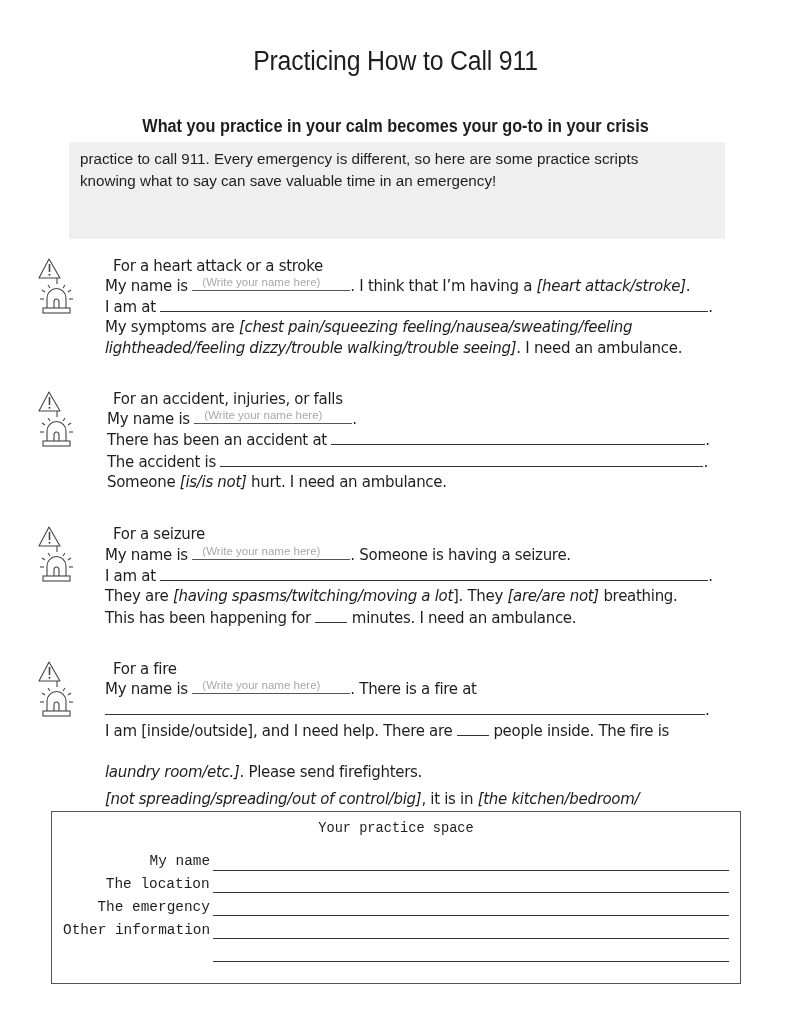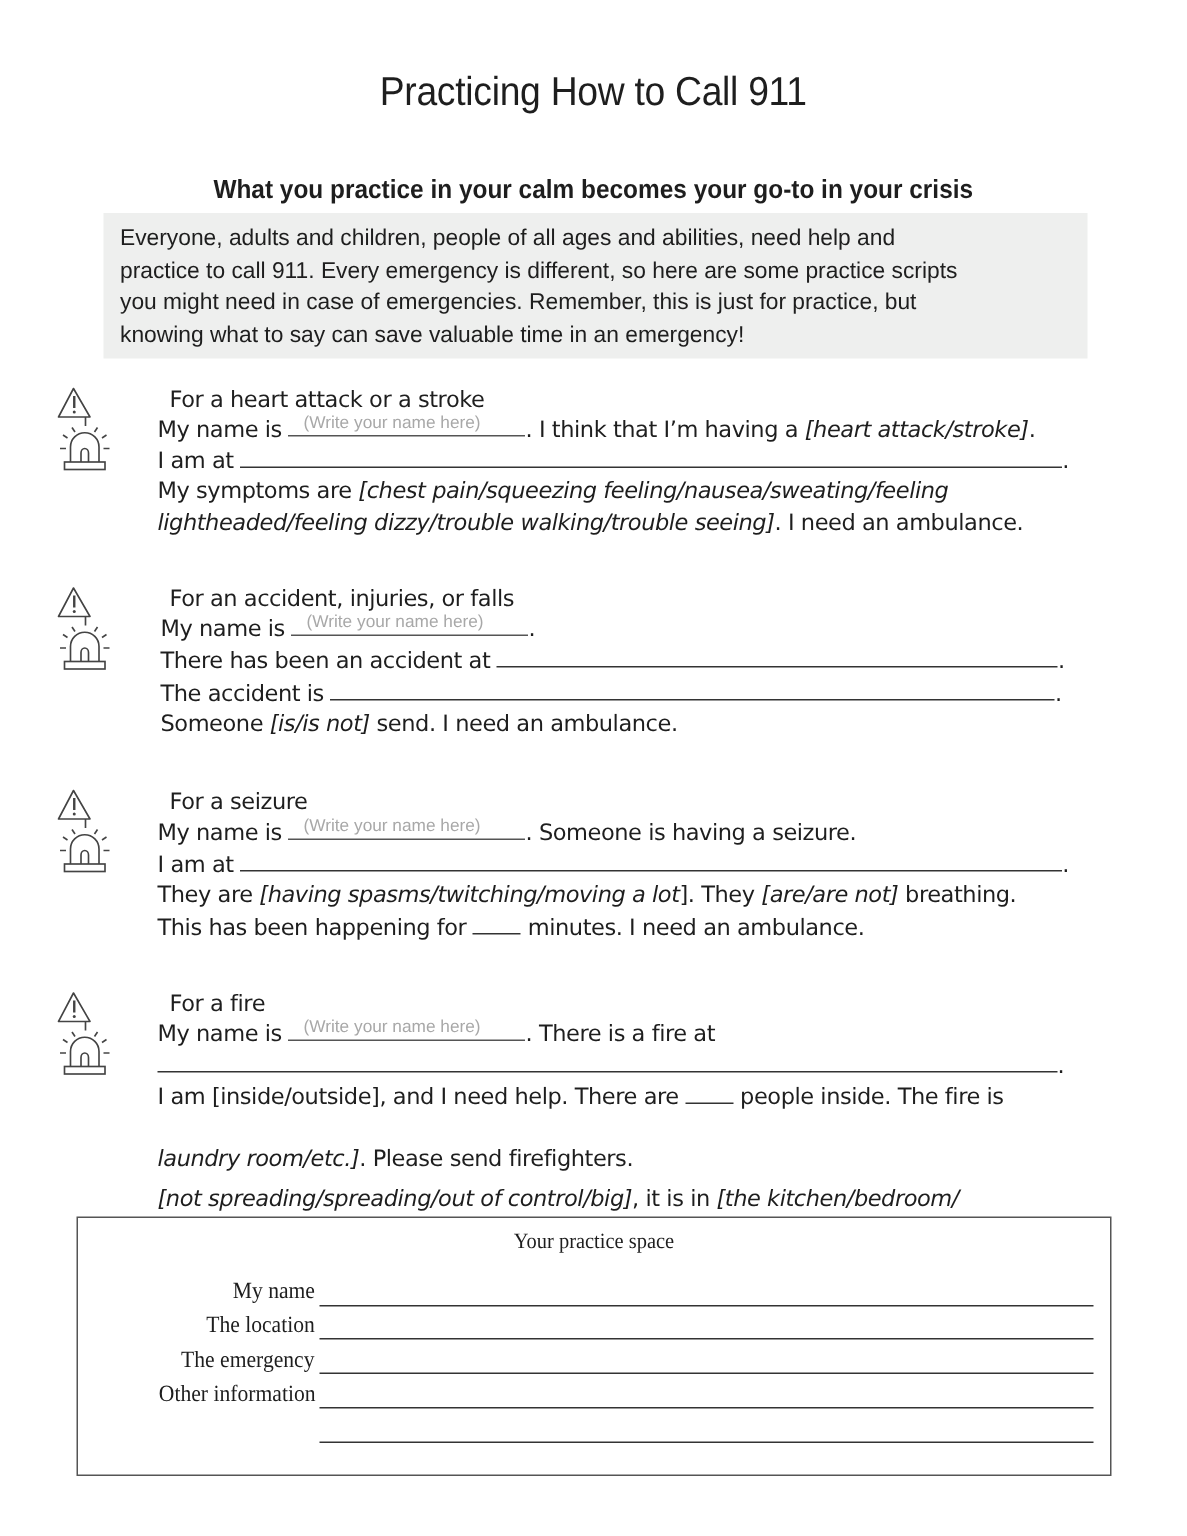--- a/index.html
+++ b/index.html
@@ -46,21 +46,21 @@
       width: 158px; text-align: left; position: relative; height: 15px;
     }
     .name-blank span {
       font-size: 11.5px; color: #a8a8a8; font-family: "Liberation Sans", sans-serif;
       position: absolute; left: 10px; top: -2px; letter-spacing: 0;
     }
 
     .practice-box {
       position: absolute; left: 51px; top: 811px; width: 690px; height: 173px;
       border: 1.3px solid #555; box-sizing: border-box;
-      font-family: Liberation Serif, serif;
+      font-family: Liberation Mono, monospace;
     }
     .practice-title {
       position: absolute; left: 0; width: 100%; top: 8px; text-align: center;
       font-size: 14.5px; transform: scaleX(0.94);
     }
     .pf-label {
       position: absolute; right: 530px; font-size: 15.5px; text-align: right;
       white-space: nowrap; transform-origin: right; transform: scaleX(0.93);
     }
     .pf-line {
@@ -87,23 +87,21 @@
       <path d="M17 52 L17 46 A2.5 3 0 1 1 22 46 L22 52" fill="none" stroke="#444" stroke-width="1.1"></path>
       <rect x="6" y="52" width="27" height="5" fill="none" stroke="#444" stroke-width="1.1"></rect>
     </symbol>
   </defs>
 </svg>
 
 <div class="title">Practicing How to Call 911</div>
 <div class="subtitle">What you practice in your calm becomes your go-to in your crisis</div>
 
 <div class="intro-box">
-  <div>Everyone, adults and children, people of all ages and abilities, need help and</div>
   <div>practice to call 911. Every emergency is different, so here are some practice scripts</div>
-  <div>you might need in case of emergencies. Remember, this is just for practice, but</div>
   <div class="last">knowing what to say can save valuable time in an emergency!</div>
 </div>
 
 <div class="section" style="top:256px;">
   <svg class="sec-icon" style="top:0;">
       <use href="#alarm"></use>
     </svg>
   <div class="sec-heading" style="top:1px;">For a heart attack or a stroke</div>
   <div class="line" style="left:105px; top:19px;">
     <span>My name is </span><span class="name-blank"><span>(Write your name here)</span></span><span>. I think that I’m having a </span><i>[heart attack/stroke]</i><span>.</span>
@@ -127,21 +125,21 @@
   <div class="line" style="left:107px; top:19px;">
     <span>My name is </span><span class="name-blank"><span>(Write your name here)</span></span><span>.</span>
   </div>
   <div class="line" style="left:107px; top:41px;">
     <span>There has been an accident at </span><span class="blank" style="width:374px;"></span>.
   </div>
   <div class="line" style="left:107px; top:63px;">
     <span>The accident is </span><span class="blank" style="width:483px;"></span>.
   </div>
   <div class="line" style="left:107px; top:84px;">
-    <span>Someone </span><i>[is/is not]</i><span> send. I need an ambulance.</span>
+    <span>Someone </span><i>[is/is not]</i><span> hurt. I need an ambulance.</span>
   </div>
 </div>
 
 <div class="section" style="top:524px;">
   <svg class="sec-icon" style="top:0;">
       <use href="#alarm"></use>
     </svg>
   <div class="sec-heading" style="top:1px;">For a seizure</div>
   <div class="line" style="left:105px; top:20px;">
     <span>My name is </span><span class="name-blank"><span>(Write your name here)</span></span><span>. Someone is having a seizure.</span>

